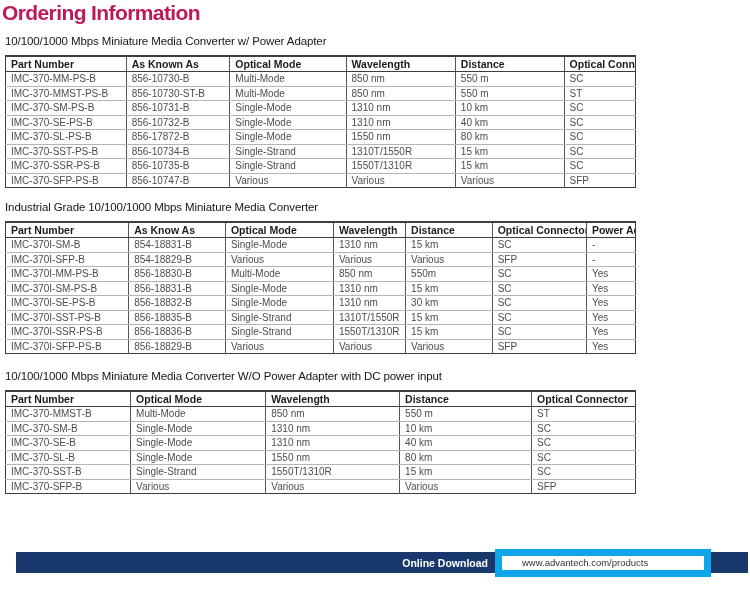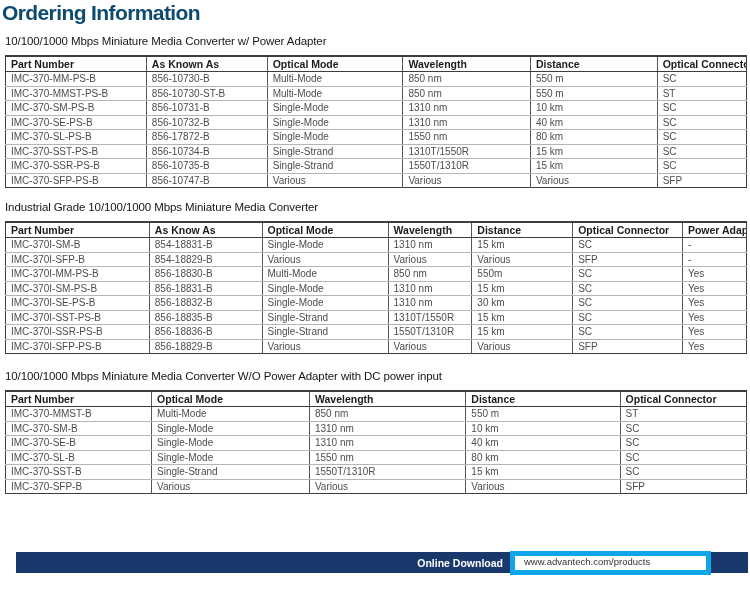--- a/index.html
+++ b/index.html
@@ -8,41 +8,41 @@
     width: 750px;
     height: 591px;
     background: #ffffff;
     font-family: "Liberation Sans", sans-serif;
     box-sizing: border-box;
     padding: 1px 3px 0 5px;
     overflow: hidden;
   }
   .page-title {
     margin: 0 0 0 -3px;
-    color: #0c4a6e;
+    color: #be185d;
     font-size: 21px;
     font-weight: bold;
     letter-spacing: -0.6px;
     line-height: 24px;
   }
   .section-heading {
     margin: 0;
     color: #161616;
     font-size: 11.5px;
     font-weight: normal;
     letter-spacing: -0.1px;
     line-height: 14px;
   }
   .product-section.s0 .section-heading { margin-top: 9px; }
   .product-section.s1 .section-heading { margin-top: 12px; }
   .product-section.s2 .section-heading { margin-top: 15px; }
   table.data-table {
     border-collapse: collapse;
     table-layout: fixed;
-    width: 742px;
+    width: 631px;
     margin-top: 7px;
     border: 1px solid #3d3d3d;
     border-top-width: 2px;
   }
   table.data-table th {
     text-align: left;
     font-size: 10.5px;
     font-weight: bold;
     color: #1c1c1c;
     height: 14px;
@@ -89,25 +89,26 @@
   }
   .footer-label {
     color: #ffffff;
     font-size: 10.5px;
     font-weight: bold;
     margin-right: 7px;
     white-space: nowrap;
   }
   .footer-url-box {
     background: #ffffff;
-    border: 5px solid #0ea5e9;
+    border: 7px solid #0ea5e9;
     width: 182px;
     height: 14px;
     display: flex;
-    padding-left: 9px;
+    align-items: center;
+    padding-left: 20px;
     box-sizing: content-box;
   }
   .footer-url-box span {
     font-size: 9.5px;
     color: #333333;
     white-space: nowrap;
   }
 </style>
 </head>
 <body>

